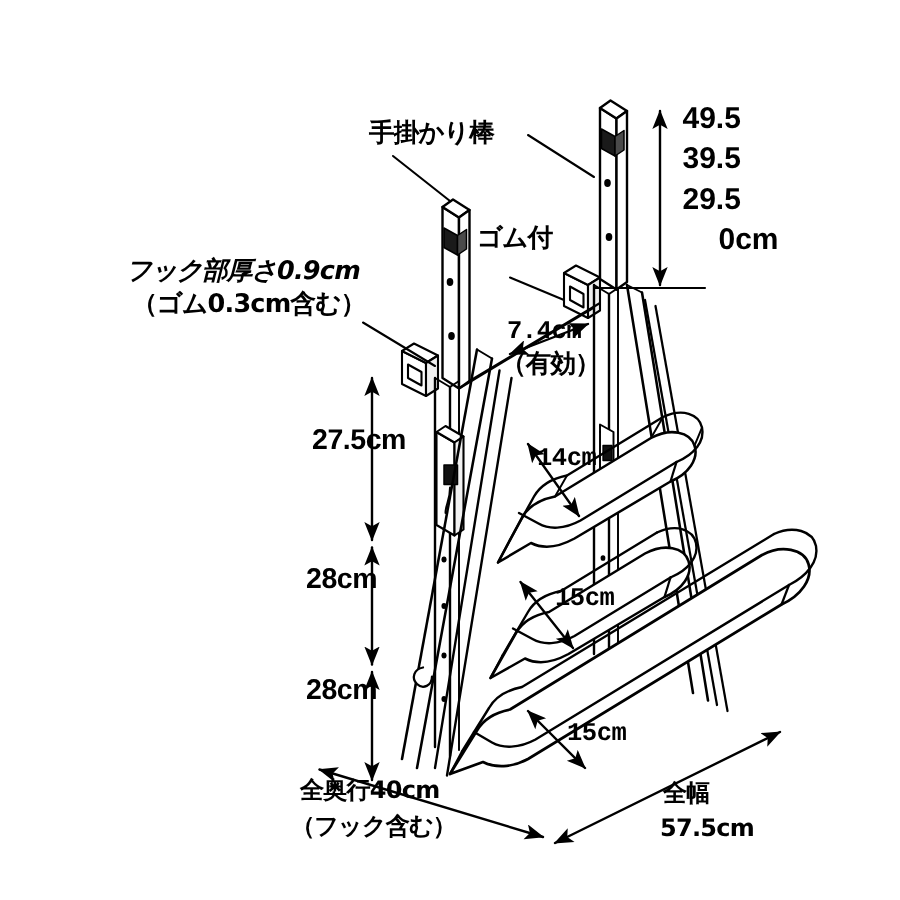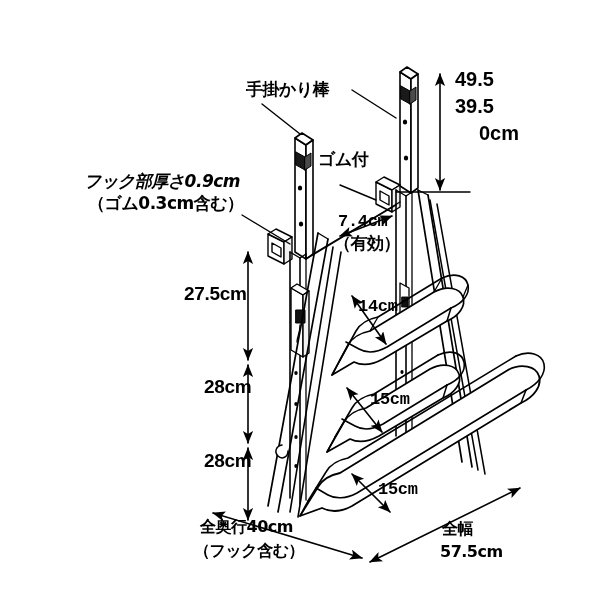--- a/index.html
+++ b/index.html
@@ -259,33 +259,34 @@
   <div class="lbl lbl-jp" style="left:246px; top:80px;">手掛かり棒</div>
 
   <div class="lbl lbl-jp" style="left:318px; top:150px;">ゴム付</div>
 
   <div class="lbl lbl-jp" style="left:84px; top:172px;font-style:italic;">フック部厚さ0.9cm</div>
   <div class="lbl lbl-jp" style="left:88px; top:194px;">（ゴム0.3cm含む）</div>
 
   <div class="lbl lbl-num-sm" style="left:338px; top:212px;">7.4cm</div>
   <div class="lbl lbl-jp" style="left:334px; top:234px;">（有効）</div>
 
-  <div class="lbl lbl-num" style="left:184px; top:283px;">27.5cm</div>
+  <div class="lbl lbl-num" style="left:208px; top:283px;">27.5cm</div>
   <div class="lbl lbl-num" style="left:204px; top:376px;">28cm</div>
   <div class="lbl lbl-num" style="left:204px; top:450px;">28cm</div>
 
   <div class="lbl lbl-num-sm" style="left:358px; top:297px;">14cm</div>
   <div class="lbl lbl-num-sm" style="left:370px; top:390px;">15cm</div>
   <div class="lbl lbl-num-sm" style="left:378px; top:480px;">15cm</div>
 
   <div class="lbl lbl-mix" style="left:200px; top:518px;">全奥行40cm</div>
   <div class="lbl lbl-mix" style="left:194px; top:542px;">（フック含む）</div>
 
   <div class="lbl lbl-mix" style="left:442px; top:520px;">全幅</div>
   <div class="lbl lbl-mix" style="left:440px; top:543px;">57.5cm</div>
 
   <div class="scale-col">
     <div>49.5</div>
     <div>39.5</div>
+    <div>29.5</div>
     <div class="scale-zero">0cm</div>
   </div>
 
 </div>
 
 </body></html>

